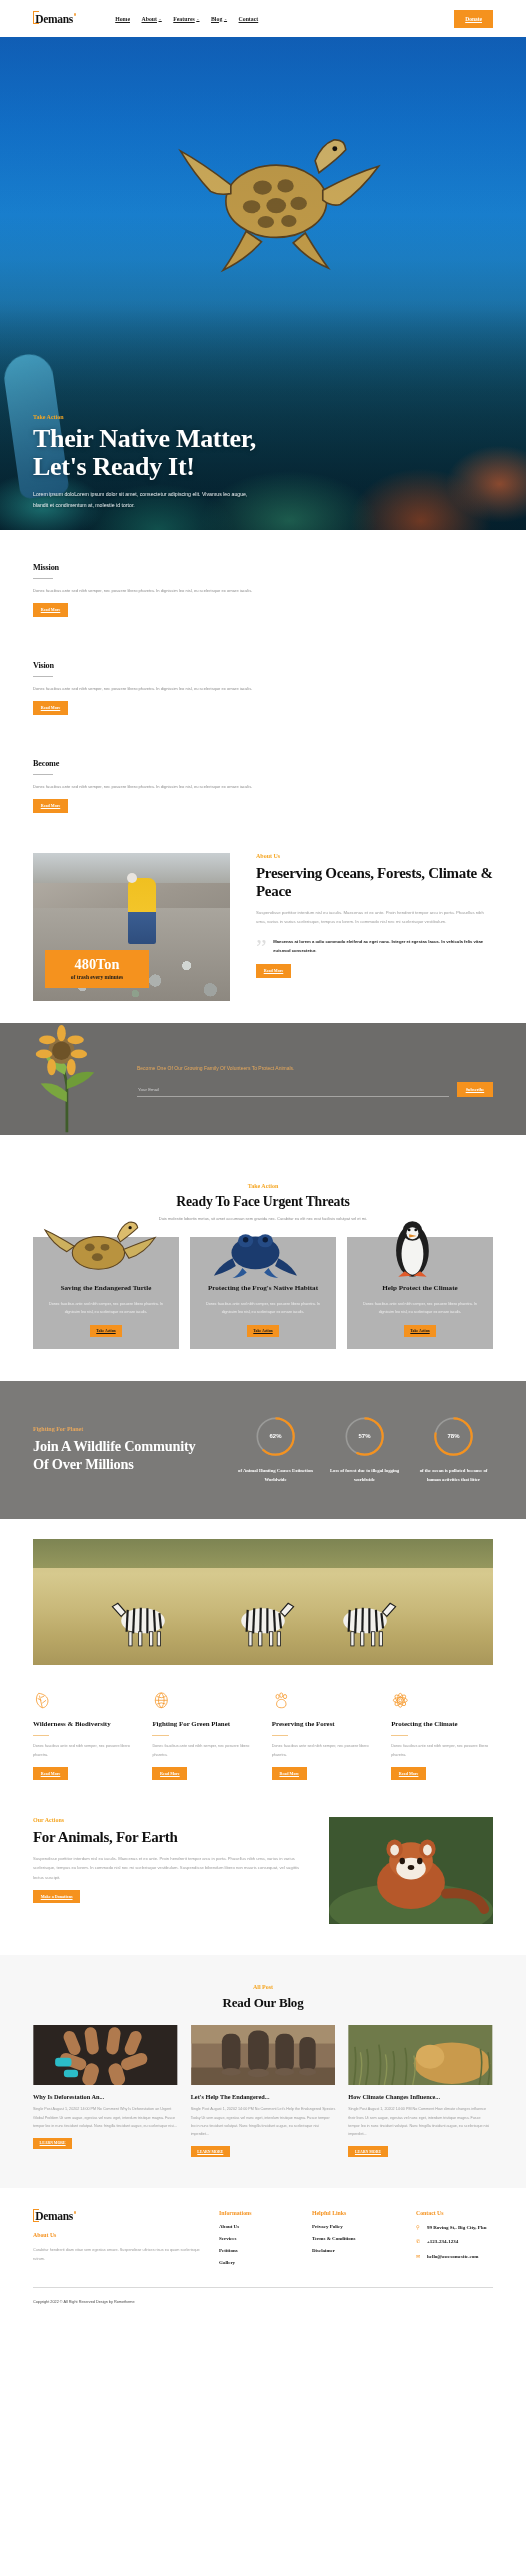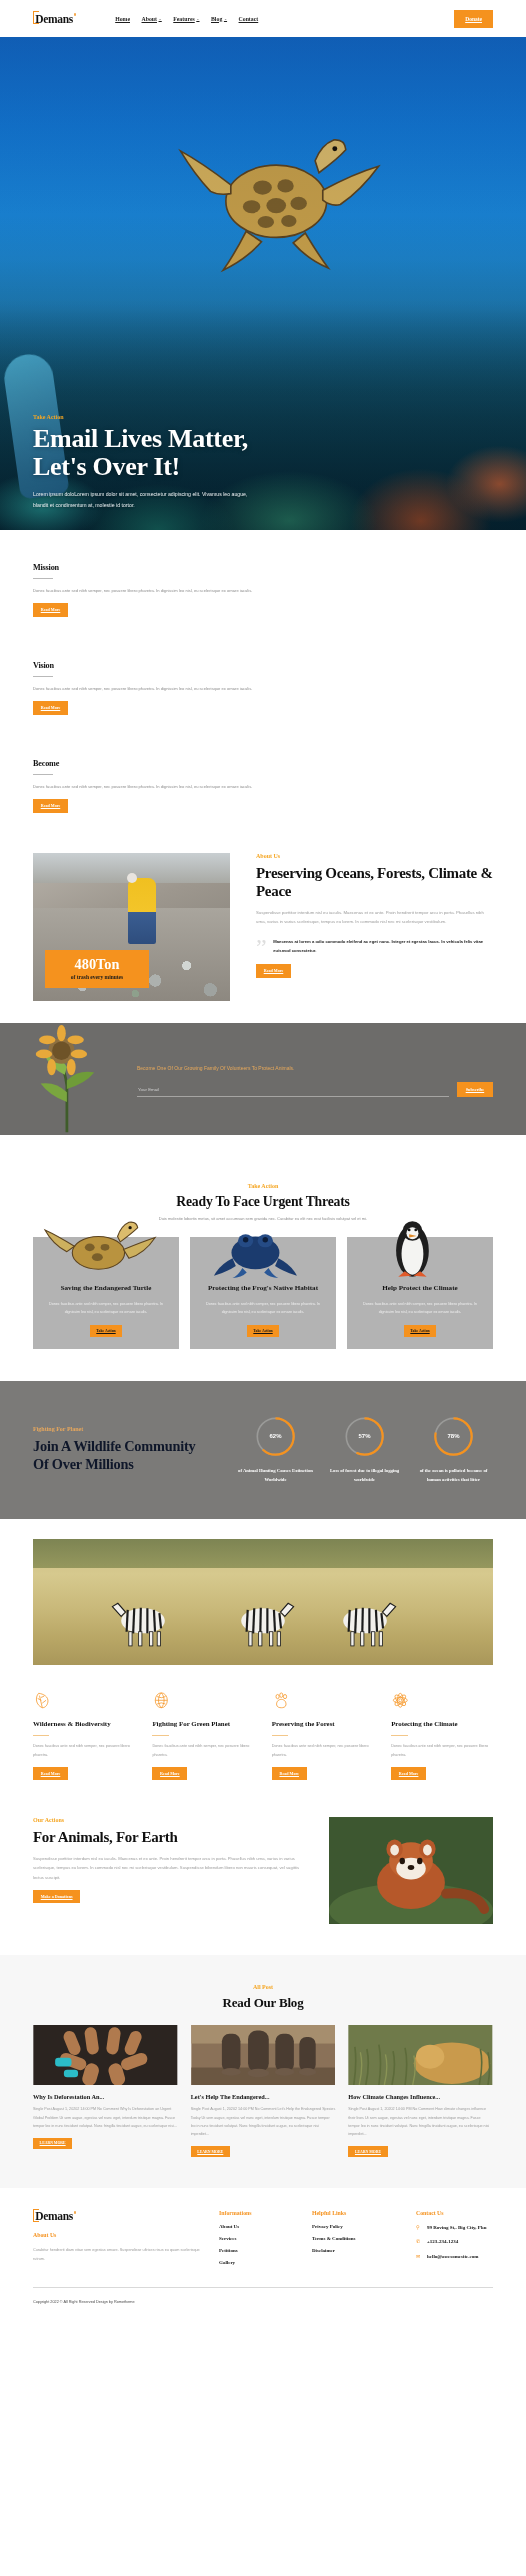--- a/index.html
+++ b/index.html
@@ -266,21 +266,21 @@
   }
 
   
   .stats {
     background: #7b7a78; padding: 34px 0 35px;
   }
   .stats-grid { display: grid; grid-template-columns: 181px 1fr; gap: 22px; align-items: center; }
   .stats .eyebrow { color: #e9a85c; }
   .stats h2 {
     font-family: "Liberation Serif", serif;
-    color: #0f172a; font-size: 14.3px; line-height: 1.3; font-weight: bold;
+    color: #ffffff; font-size: 14.3px; line-height: 1.3; font-weight: bold;
     letter-spacing: -0.2px;
   }
   .circles { display: grid; grid-template-columns: repeat(3,1fr); gap: 10px; }
   .circle-item { text-align: center; }
   .donut { width: 43px; height: 43px; margin: 0 auto 7.7px; position: relative; }
   .donut svg { transform: rotate(-90deg); }
   .donut span {
     position:absolute; inset:0; display:flex; align-items:center; justify-content:center;
     color:#fff; font-size: 6px; font-weight: bold;
   }
@@ -420,22 +420,22 @@
     <path d="M150 225 Q128 268 108 296 Q150 276 178 244 Z" fill="#c9a14a" stroke="#5b4320" stroke-width="3"></path>
     <path d="M258 228 Q282 268 300 292 Q262 276 236 246 Z" fill="#c9a14a" stroke="#5b4320" stroke-width="3"></path>
     <path d="M283 118 Q318 92 332 76 Q330 56 310 58 Q288 66 276 96 Z" fill="#dcbc6c" stroke="#5b4320" stroke-width="3"></path>
     <circle cx="312" cy="74" r="4.5" fill="#18120a"></circle>
   </svg>
 
   <div class="hero-overlay"></div>
   <div class="hero-content">
     <div class="eyebrow">Take Action</div>
     <h1>
-      <span>Email Lives Matter,</span><br>
-      <span>Let's Over It!</span>
+      <span>Their Native Matter,</span><br>
+      <span>Let's Ready It!</span>
     </h1>
     <p>Lorem ipsum doloLorem ipsum dolor sit amet, consectetur adipiscing elit. Vivamus leo augue, blandit et condimentum at, molestie id tortor.</p>
   </div>
 </section>
 
 <section class="mvv">
   <div class="wrap">
     <div class="mvv-grid">
       <div>
         <h3>Mission</h3>

